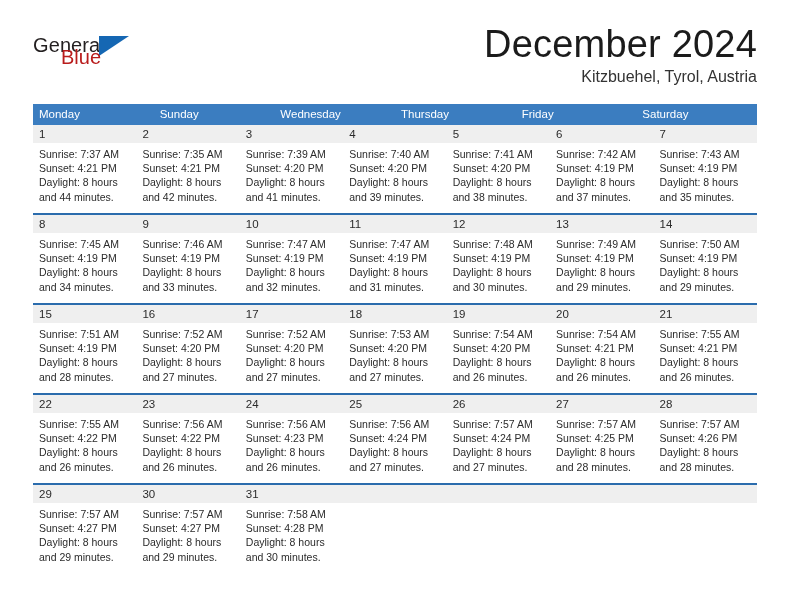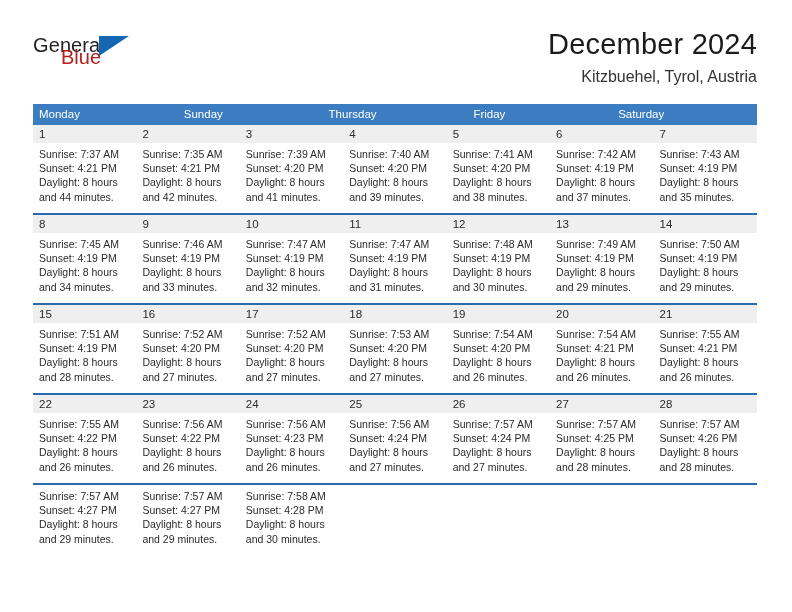--- a/index.html
+++ b/index.html
@@ -59,21 +59,21 @@
     line-height: 22px;
   }
 
   .titles {
     position: absolute;
     right: 0;
     top: 0;
     text-align: right;
   }
   .month-title {
-    font-size: 29px;
+    font-size: 38px;
     font-weight: normal;
     color: #1b1b1b;
     line-height: 36px;
     letter-spacing: 0.2px;
   }
   .location {
     font-size: 16px;
     color: #333333;
     line-height: 22px;
     margin-top: 4px;
@@ -154,20 +154,21 @@
       <div class="location">Kitzbuehel, Tyrol, Austria</div>
     </div>
 
   </div>
 
   <div class="calendar">
 
     <div class="weekday-row">
       <div class="weekday">Monday</div>
       <div class="weekday">Sunday</div>
+      <div class="weekday">Wednesday</div>
       <div class="weekday">Thursday</div>
       <div class="weekday">Friday</div>
       <div class="weekday">Saturday</div>
     </div>
 
     <div id="weeks-container">
         <div class="week">
           <div class="numbers-band">
             <div class="num-cell">1</div>
             <div class="num-cell">2</div>
@@ -381,20 +382,29 @@
             </div>
             <div class="det-cell">
               <div class="det-line">Sunrise: 7:57 AM</div>
               <div class="det-line">Sunset: 4:26 PM</div>
               <div class="det-line">Daylight: 8 hours</div>
               <div class="det-line">and 28 minutes.</div>
             </div>
           </div>
         </div>
         <div class="week">
+          <div class="numbers-band">
+            <div class="num-cell">29</div>
+            <div class="num-cell">30</div>
+            <div class="num-cell">31</div>
+            <div class="num-cell"></div>
+            <div class="num-cell"></div>
+            <div class="num-cell"></div>
+            <div class="num-cell"></div>
+          </div>
           <div class="details-band">
             <div class="det-cell">
               <div class="det-line">Sunrise: 7:57 AM</div>
               <div class="det-line">Sunset: 4:27 PM</div>
               <div class="det-line">Daylight: 8 hours</div>
               <div class="det-line">and 29 minutes.</div>
             </div>
             <div class="det-cell">
               <div class="det-line">Sunrise: 7:57 AM</div>
               <div class="det-line">Sunset: 4:27 PM</div>

